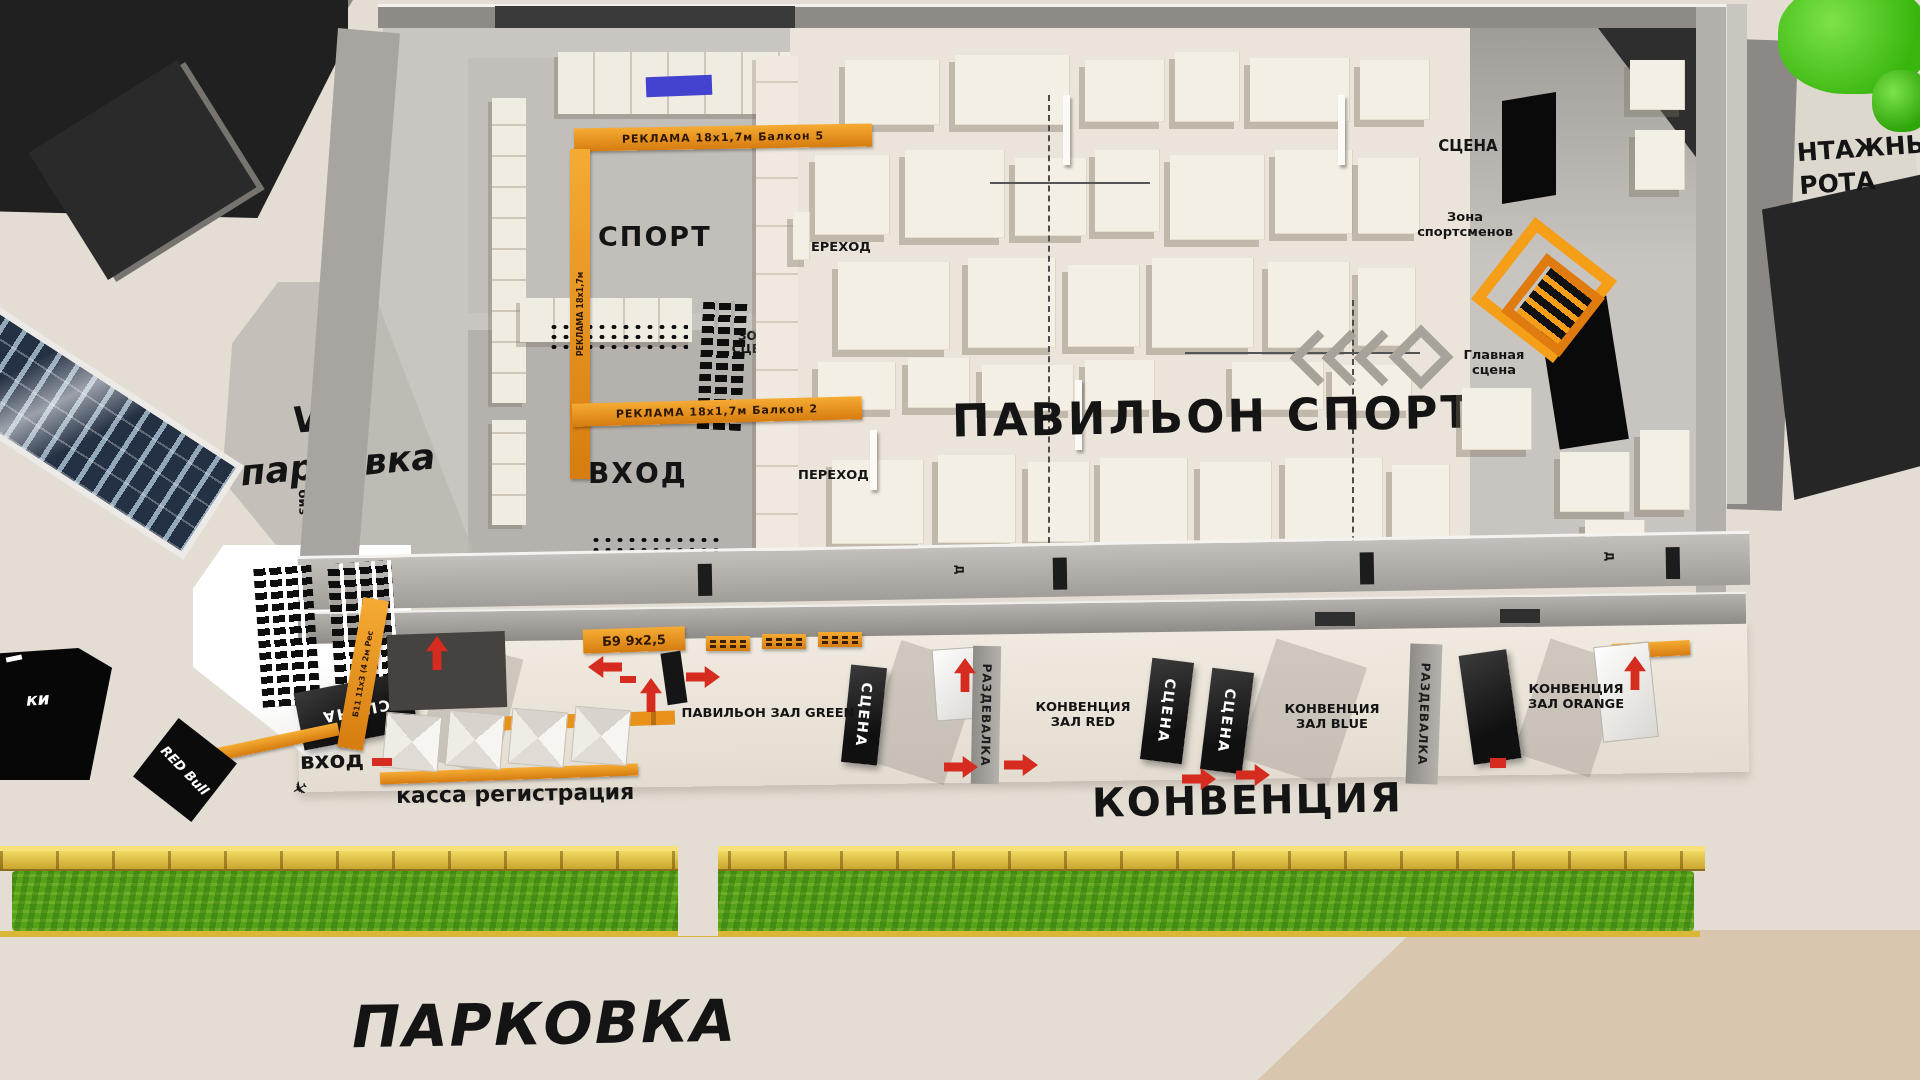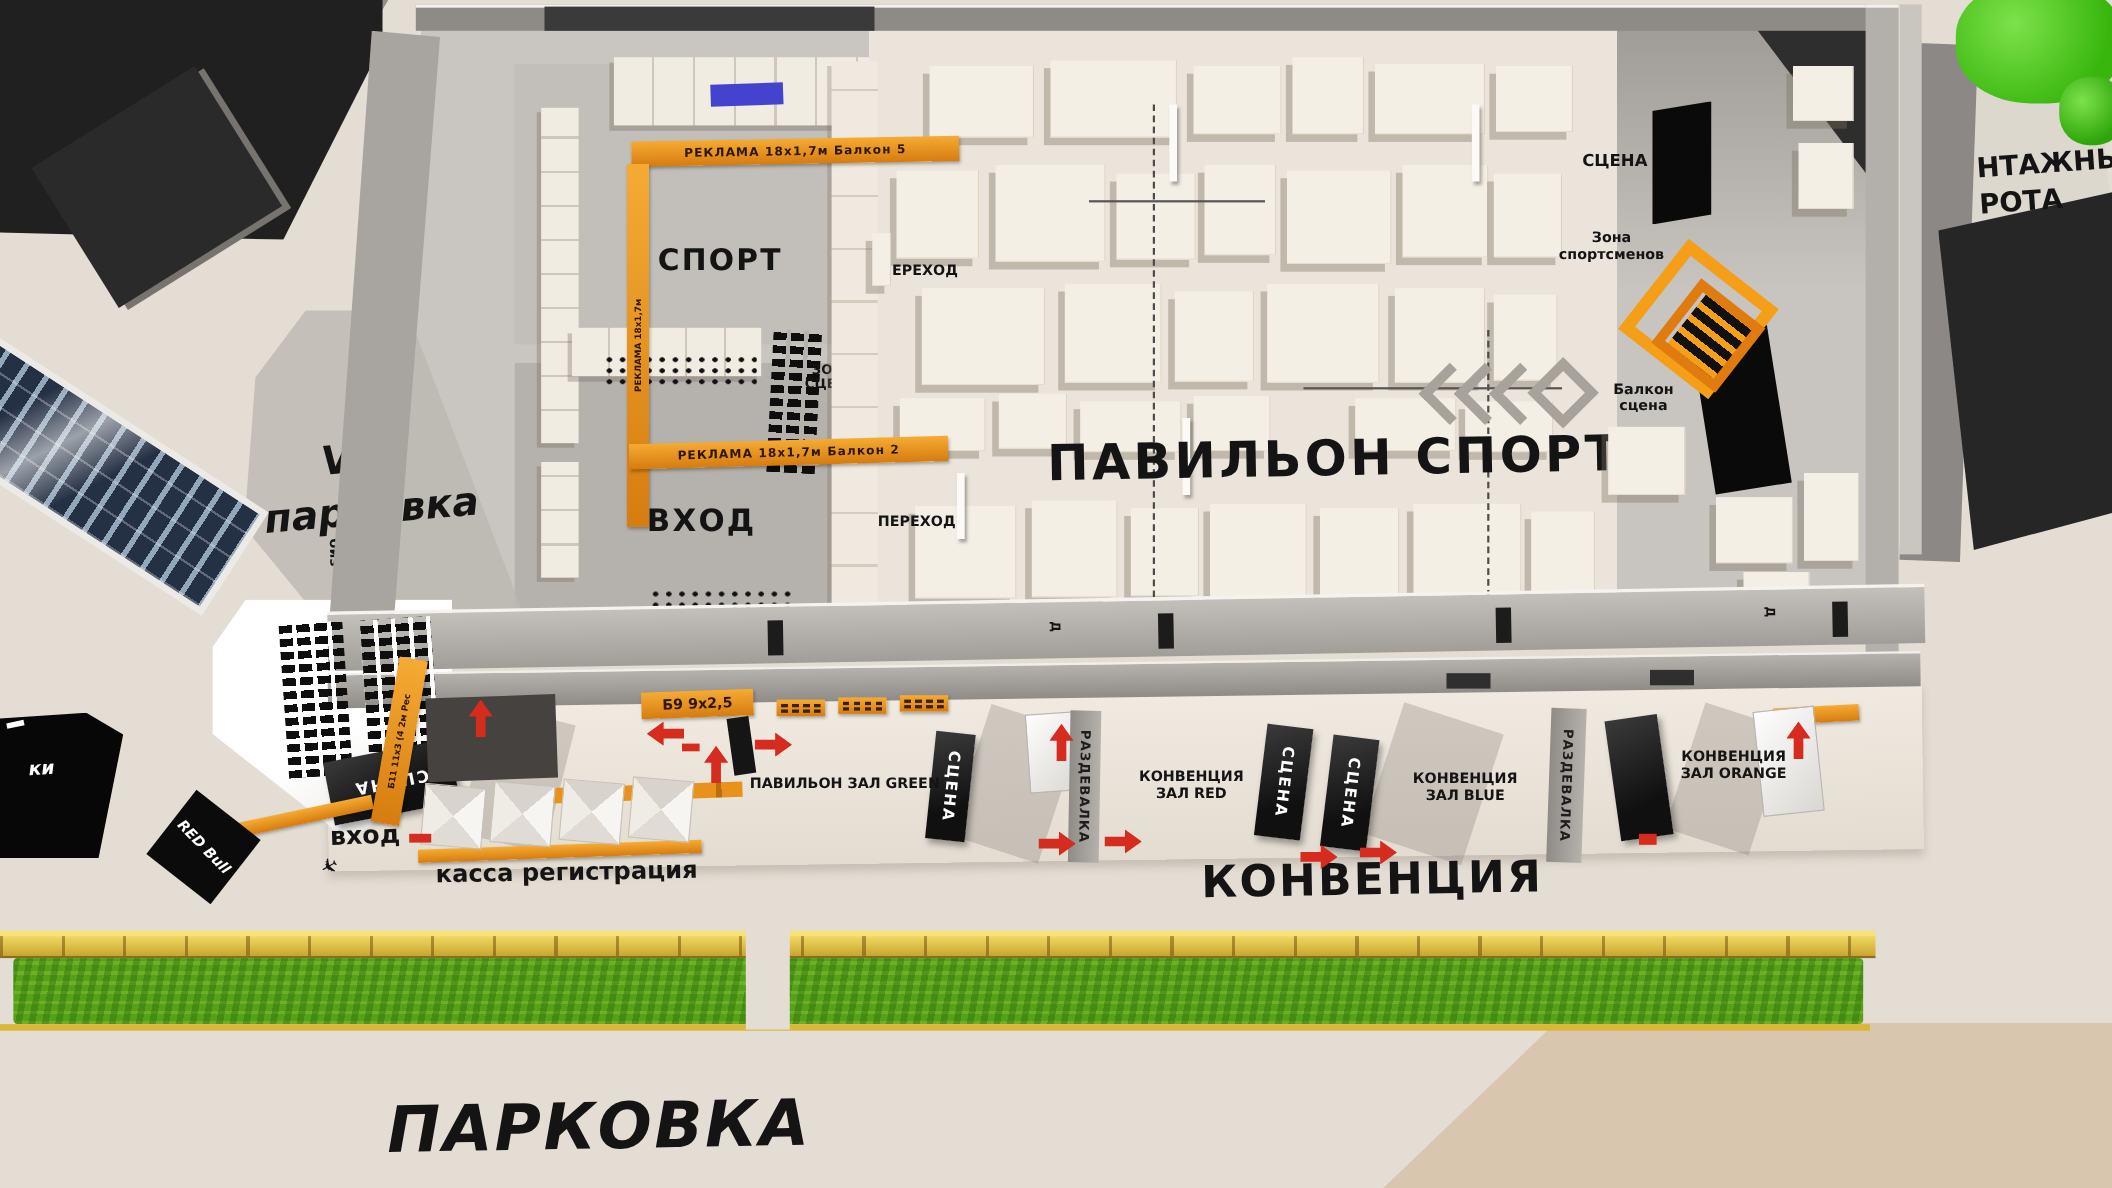--- a/index.html
+++ b/index.html
@@ -213,21 +213,21 @@
   <div class="chev" style="left:1362px;top:338px;"></div>
   <div class="diam" style="left:1398px;top:334px;"></div>
 
   <div class="abs" style="left:1548px;top:300px;width:70px;height:145px;background:#0a0a0a;transform:rotate(-9deg);z-index:6;"></div>
   <div class="lframe" style="left:1492px;top:238px;width:104px;height:104px;transform:rotate(38deg);"></div>
   <div class="abs" style="left:1528px;top:278px;width:58px;height:58px;transform:rotate(38deg);z-index:7;
               background:repeating-linear-gradient(0deg,#f59e18 0 6px,#111 6px 14px);"></div>
   <div class="lframe" style="left:1516px;top:268px;width:74px;height:74px;border-width:9px;border-color:#e07b10;transform:rotate(38deg);"></div>
   <div class="crate" style="left:1462px;top:388px;width:70px;height:62px;z-index:5;"></div>
   <div class="txt ctr" style="left:1448px;top:348px;width:92px;font-size:13px;z-index:8;">
-    <div>Балкон</div>
+    <div>Главная</div>
     <div>сцена</div>
   </div>
 
   <div class="crate" style="left:1560px;top:452px;width:70px;height:60px;"></div>
   <div class="crate" style="left:1640px;top:430px;width:50px;height:80px;"></div>
   <div class="crate" style="left:1585px;top:520px;width:60px;height:45px;"></div>
   <div class="crate" style="left:1630px;top:60px;width:55px;height:50px;"></div>
   <div class="crate" style="left:1635px;top:130px;width:50px;height:60px;"></div>
 
   <div class="wall" style="left:298px;top:556px;width:1452px;height:54px;transform:rotate(-1deg);transform-origin:left;

